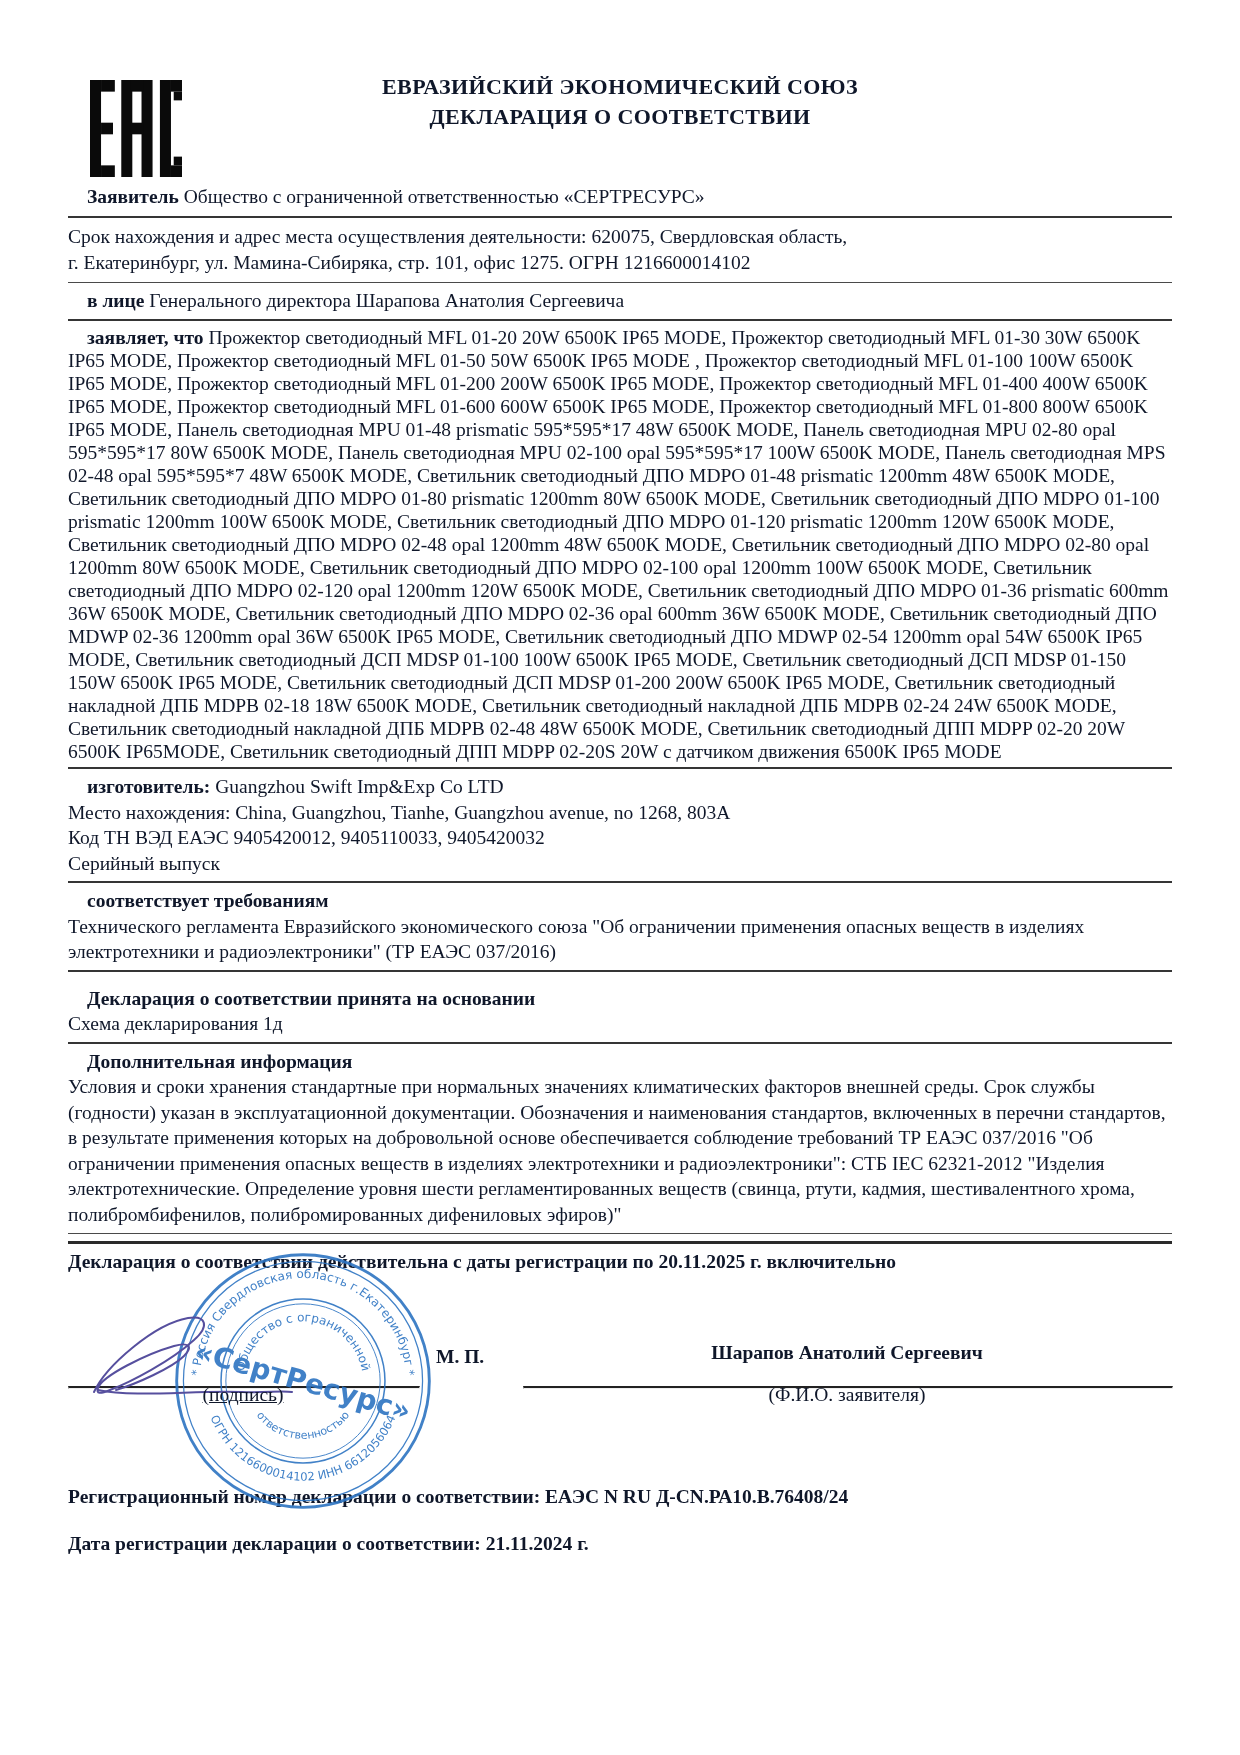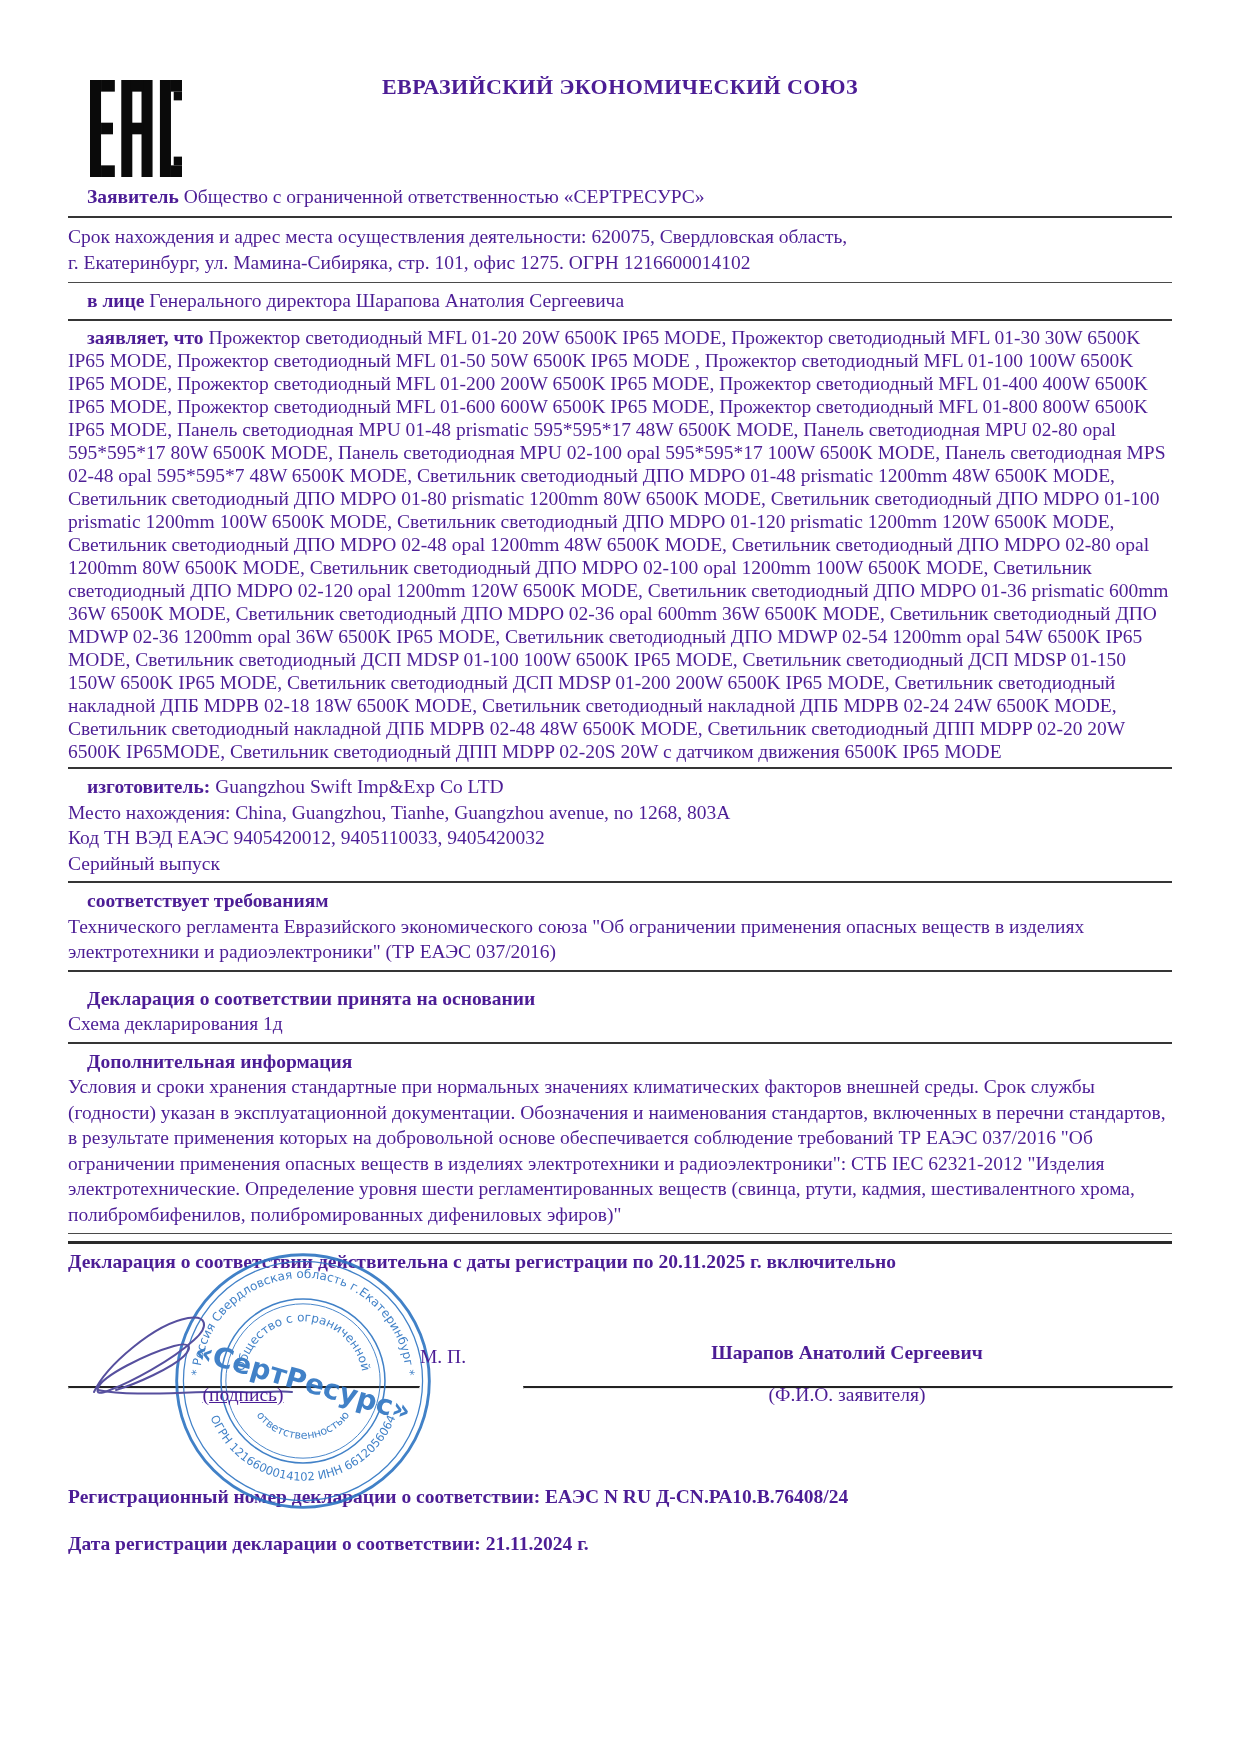--- a/index.html
+++ b/index.html
@@ -1,18 +1,18 @@
 <!DOCTYPE html>
 <html><head>
 <meta charset="utf-8">
 <style>
   html,body { margin:0; padding:0; background:#e8e8e8; }
   .page {
     position:relative; width:1240px; height:1755px; margin:0 auto;
-    background:#ffffff; font-family:"Liberation Serif", serif; color:#4c1d95;
+    background:#ffffff; font-family:"Liberation Serif", serif; color:#0f172a;
     overflow:hidden;
   }
   .content { position:absolute; left:68px; top:0; width:1104px; font-size:19.5px; }
 
   
   .header { position:relative; height:180px; }
   .eac-logo { position:absolute; left:22px; top:80px; width:92px; height:97px; }
   .doc-titles { position:absolute; left:0; right:0; top:72px; text-align:center;
     font-weight:bold; font-size:22px; line-height:30px; letter-spacing:0.4px; }
 
@@ -29,21 +29,21 @@
   .compliance-block   { padding:5px 0 5px; line-height:25.5px; }
   .compliance-block p, .basis-block p, .additional-block p { margin:0; }
   .basis-block        { padding:14px 0 5px; line-height:25.5px; }
   .additional-block   { padding:5px 0 6px; line-height:25.5px; }
   .validity-row { padding:5px 0; font-weight:bold; line-height:26px; }
 
   
   .signature-area { position:relative; height:192px; }
   .stamp { position:absolute; left:100px; top:-34px; width:270px; height:270px; opacity:0.9; }
   .signature-svg { position:absolute; left:8px; top:28px; width:250px; height:104px; }
-  .mp-label { position:absolute; left:352px; top:66px; width:90px; }
+  .mp-label { position:absolute; left:368px; top:66px; width:90px;font-weight:bold; }
   .sig-line  { position:absolute; left:0;   top:96px; width:350px; border-top:2px solid #222; }
   .fio-line  { position:absolute; left:455px; top:96px; width:648px; border-top:2px solid #222; }
   .applicant-name { position:absolute; left:455px; top:62px; width:648px; text-align:center;font-weight:bold; }
   .cap-sign { position:absolute; left:40px;  top:104px; width:270px; text-align:center;text-decoration:underline; }
   .cap-fio  { position:absolute; left:455px; top:104px; width:648px; text-align:center; }
 
   .footer-reg  { font-weight:bold; padding-top:12px; line-height:26px; }
   .footer-date { font-weight:bold; margin-top:21px; line-height:26px; }
 
   .stamp text { font-family:"DejaVu Sans", sans-serif; }
@@ -67,20 +67,21 @@
           <rect x="44" y="44" width="14" height="12"></rect>
           <rect x="76" y="0" width="12" height="100"></rect>
           <rect x="88" y="0" width="12" height="12"></rect>
           <rect x="91" y="12" width="9" height="9"></rect>
           <rect x="88" y="88" width="12" height="12"></rect>
           <rect x="91" y="79" width="9" height="9"></rect>
         </g>
       </svg>
       <div class="doc-titles">
         <div>ЕВРАЗИЙСКИЙ ЭКОНОМИЧЕСКИЙ СОЮЗ</div>
+        <div>ДЕКЛАРАЦИЯ О СООТВЕТСТВИИ</div>
       </div>
     </div>
 
     <div class="row-applicant">
       <span class="b">Заявитель</span>
       <span>Общество с ограниченной ответственностью «СЕРТРЕСУРС»</span>
     </div>
 
     <hr class="sep">
 

